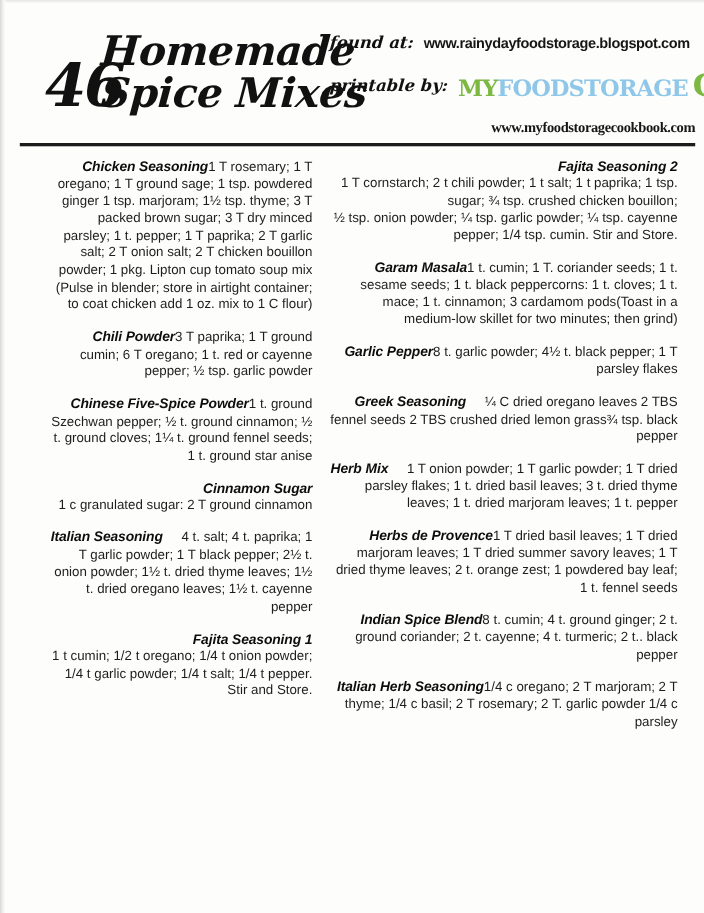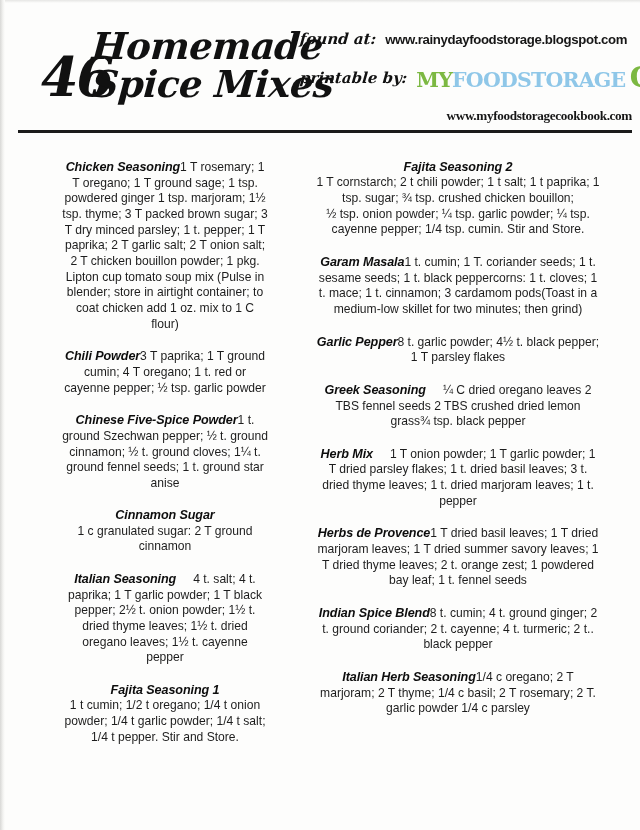--- a/index.html
+++ b/index.html
@@ -182,25 +182,25 @@
   .col-right {
     width: 344px;
     padding-left: 4px;
     padding-right: 24px;
   }
 
   .recipe {
     margin-bottom: 13px;
   }
   .recipe p {
-    margin: 16px;
+    margin: 0;
     font-size: 12.1px;
     line-height: 1.295;
     color: #1d1d1d;
-    text-align: center;
+    text-align: right;
   }
   .r-name {
     font-weight: 700;
     font-style: italic;
     font-size: 12.6px;
     letter-spacing: -0.1px;
     color: #0d0d0d;
   }
   .r-gap {
     display: inline-block;
@@ -243,21 +243,21 @@
     <div class="url-bottom">www.myfoodstoragecookbook.com</div>
     <div class="rule"></div>
   </div>
 
   <div class="columns">
     <div class="col col-left">
         <div class="recipe">
           <p><span class="r-name">Chicken Seasoning</span><span class="r-gap">&nbsp;</span><span>1 T rosemary; 1 T oregano; 1 T ground sage; 1 tsp. powdered ginger 1 tsp. marjoram; 1½ tsp. thyme; 3 T packed brown sugar; 3 T dry minced parsley; 1 t. pepper; 1 T paprika; 2 T garlic salt; 2 T onion salt; 2 T chicken bouillon powder; 1 pkg. Lipton cup tomato soup mix (Pulse in blender; store in airtight container; to coat chicken add 1 oz. mix to 1 C flour)</span></p>
         </div>
         <div class="recipe">
-          <p><span class="r-name">Chili Powder</span><span class="r-gap">&nbsp;</span><span>3 T paprika; 1 T ground cumin; 4 T oregano; 1 t. red or cayenne pepper; ½ tsp. garlic powder</span></p>
+          <p><span class="r-name">Chili Powder</span><span class="r-gap">&nbsp;</span><span>3 T paprika; 1 T ground cumin; 6 T oregano; 1 t. red or cayenne pepper; ½ tsp. garlic powder</span></p>
         </div>
         <div class="recipe">
           <p><span class="r-name">Chinese Five-Spice Powder</span><span class="r-gap">&nbsp;</span><span>1 t. ground Szechwan pepper; ½ t. ground cinnamon; ½ t. ground cloves; 1¼ t. ground fennel seeds; 1 t. ground star anise</span></p>
         </div>
         <div class="recipe block-head">
           <p><span class="r-name">Cinnamon Sugar</span><span>1 c granulated sugar: 2 T ground cinnamon</span></p>
         </div>
         <div class="recipe wide-gap">
           <p><span class="r-name">Italian Seasoning</span><span class="r-gap">&nbsp;</span><span>4 t. salt; 4 t. paprika; 1 T garlic powder; 1 T black pepper; 2½ t. onion powder; 1½ t. dried thyme leaves; 1½ t. dried oregano leaves; 1½ t. cayenne pepper</span></p>
         </div>

